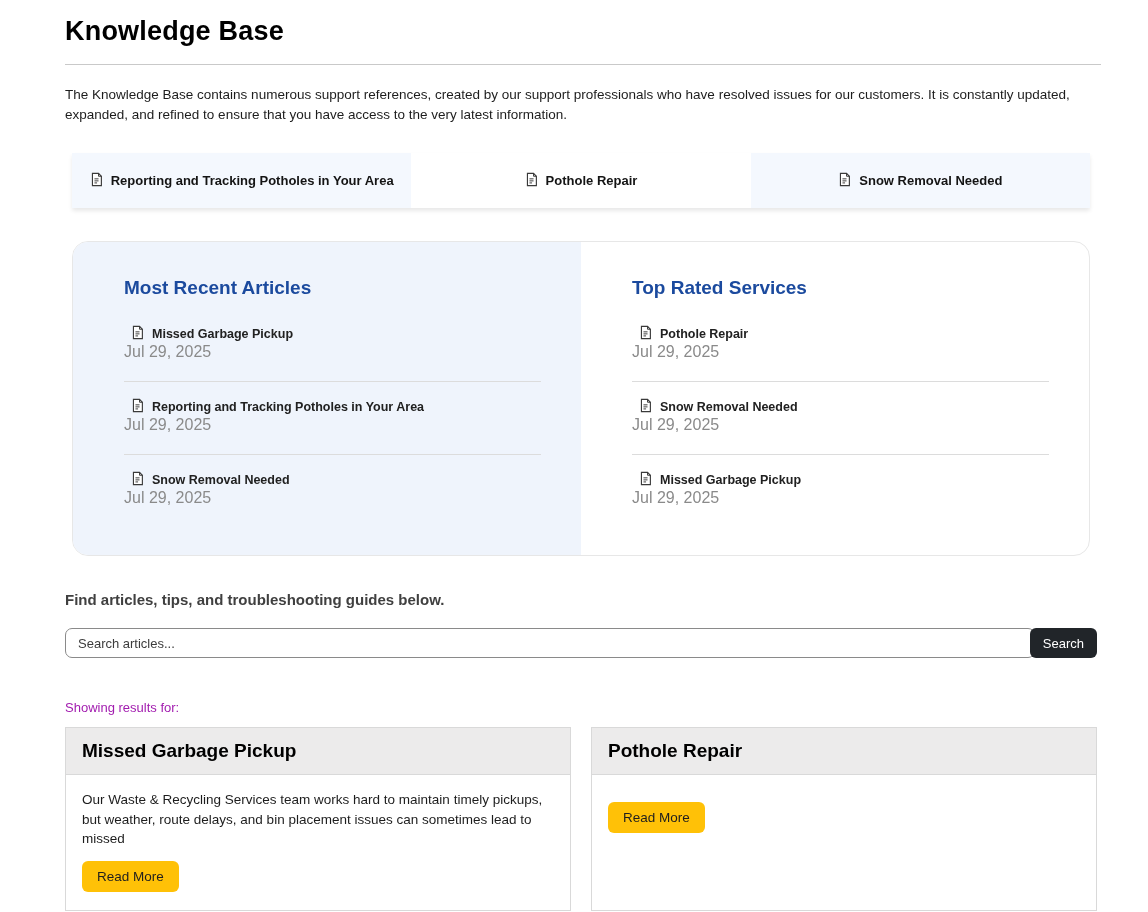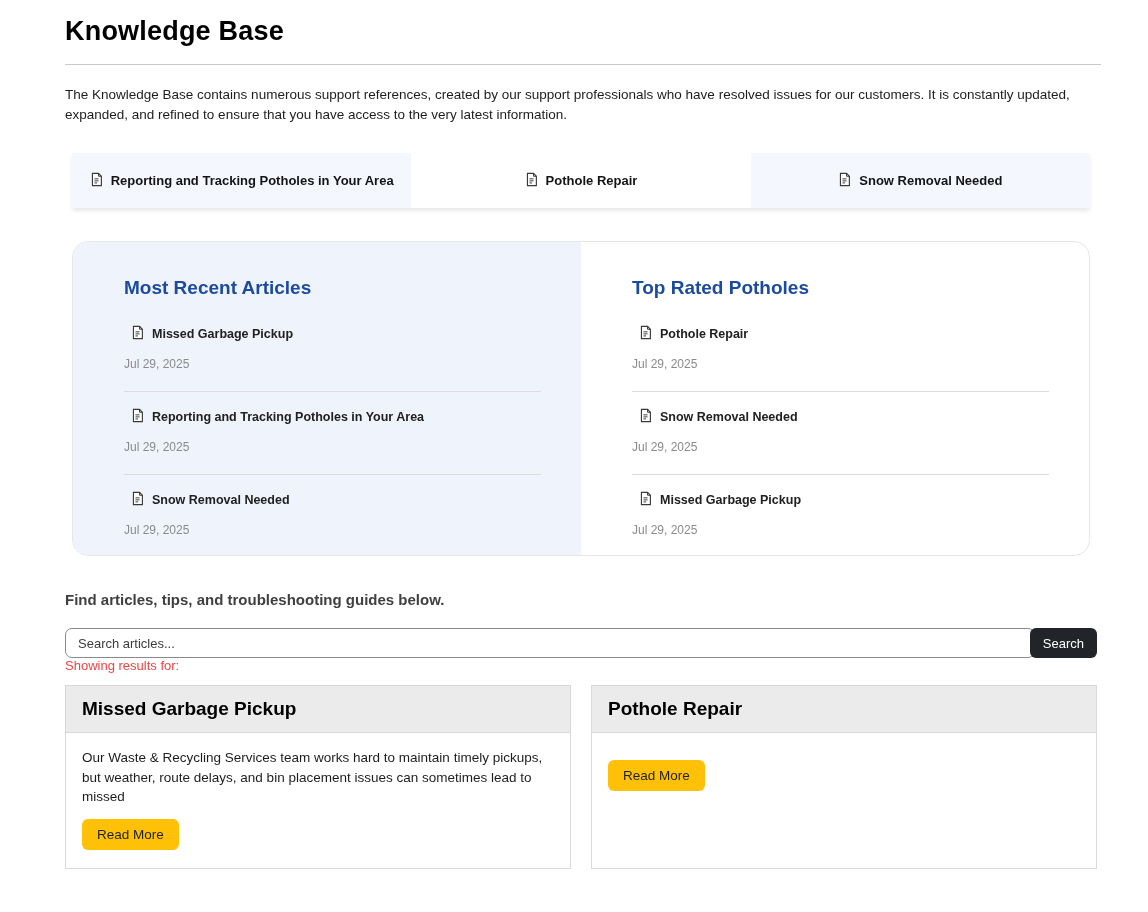--- a/index.html
+++ b/index.html
@@ -29,34 +29,34 @@
   .panel { display: flex; margin: 33px 7px 0 7px; width: 1018px; height: 315px;
            border: 1px solid #e7e7e7; border-radius: 16px; overflow: hidden; background: #fff; }
   .col { flex: 1; padding: 35px 40px 0 51px; }
   .col.recent { background: #eff4fc; }
   .col-heading { font-size: 19px; font-weight: 700; color: #1b4a9e; }
   .article-list { list-style: none; margin-top: 10px; }
   .article-item { padding: 16px 0 20px 0; border-bottom: 1px solid #dcdcdc; }
   .article-item:last-child { border-bottom: none; }
   .article-link { display: flex; align-items: center; gap: 8px; margin-left: 7px;
                   font-size: 12.5px; font-weight: 700; color: #212121; cursor: pointer; }
-  .article-date { margin-top: 14px; font-size: 12px; color: #8a8a8a; }
+  .article-date { font-size: 16px; color: #8a8a8a; }
 
   
   .search-heading { margin-top: 35px; font-size: 15px; font-weight: 700; color: #404040; }
   .search-row { display: flex; margin-top: 20px; align-items: stretch; }
   .search-input { flex: 1; height: 30px; border: 1px solid #8a8a8a; border-radius: 7px;
                   padding: 0 12px; font-size: 13px; color: #222; outline: none;
                   font-family: "Liberation Sans", sans-serif; }
   .search-input::placeholder { color: #3c3c3c; }
   .search-button { height: 30px; margin-left: -5px; padding: 0 13px; background: #212529;
                    color: #fff; border: none; border-radius: 6px; font-size: 13px;
                    cursor: pointer; font-family: "Liberation Sans", sans-serif; }
 
-  .results-label { font-size: 13px; color: #ef4444; }
+  .results-label { margin-top: 42px; font-size: 13px; color: #a21caf; }
 
   
   .cards { display: flex; gap: 20px; margin-top: 12px; }
   .card { flex: 1; border: 1px solid #d9d9d9; background: #fff; }
   .card-header { background: #ecebeb; border-bottom: 1px solid #d9d9d9; padding: 12px 16px; }
   .card-title { font-size: 19px; font-weight: 700; color: #000; }
   .card-body { padding: 15px 16px 18px 16px; }
   .card-excerpt { font-size: 13.5px; line-height: 1.45; color: #1d1d1d; }
   .read-more { display: inline-block; margin-top: 12px; background: #ffc107; color: #1f1f1f;
                border: none; border-radius: 6px; padding: 8px 15px; font-size: 13.5px;
@@ -148,21 +148,21 @@
   </svg>
 </span>
             <span>Snow Removal Needed</span>
           </div>
           <div class="article-date">Jul 29, 2025</div>
         </li>
       </ul>
     </div>
 
     <div class="col">
-      <h3 class="col-heading">Top Rated Potholes</h3>
+      <h3 class="col-heading">Top Rated Services</h3>
       <ul class="article-list">
         <li class="article-item">
           <div class="article-link">
             <span class="doc-icon">
   <svg width="13" height="15" viewBox="0 0 16 18" aria-hidden="true">
     <path d="M3 1.5h7.5L14 5v11.5H3z" fill="#ffffff" stroke="#3a3a3a" stroke-width="1.4"></path>
     <path d="M10.5 1.5V5H14" fill="none" stroke="#3a3a3a" stroke-width="1.2"></path>
     <path d="M5.5 8.2h5M5.5 10.7h5M5.5 13.2h3.2" fill="none" stroke="#3a3a3a" stroke-width="1.2"></path>
   </svg>
 </span>

